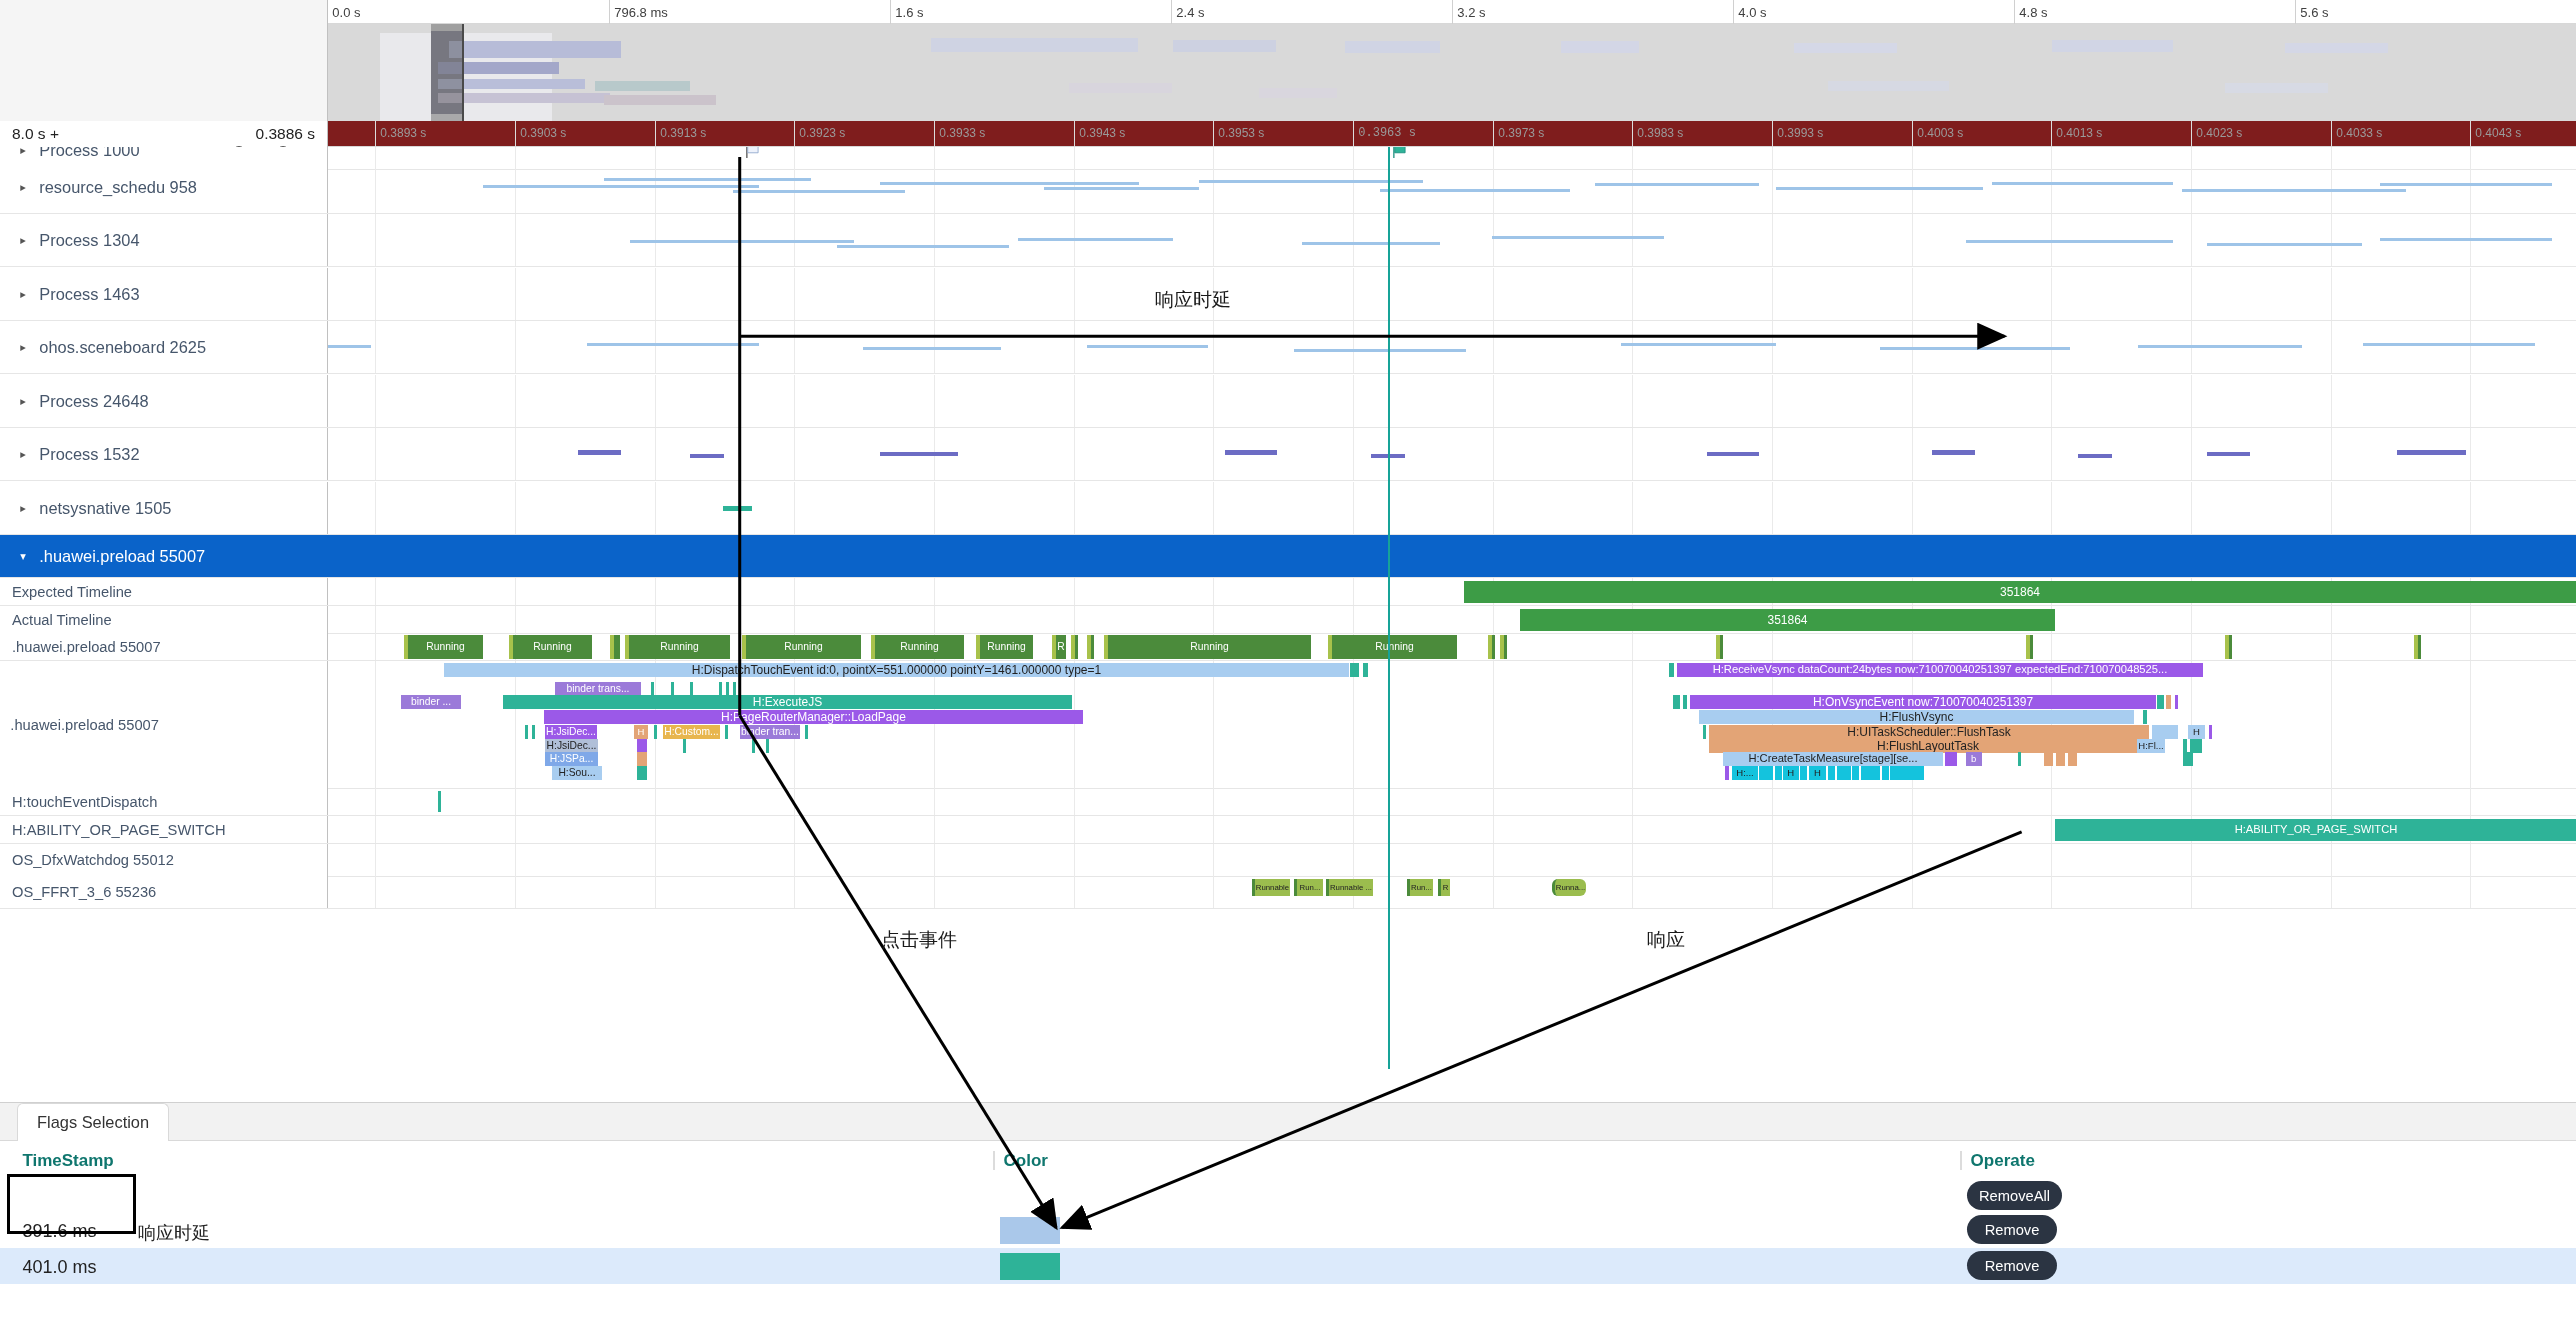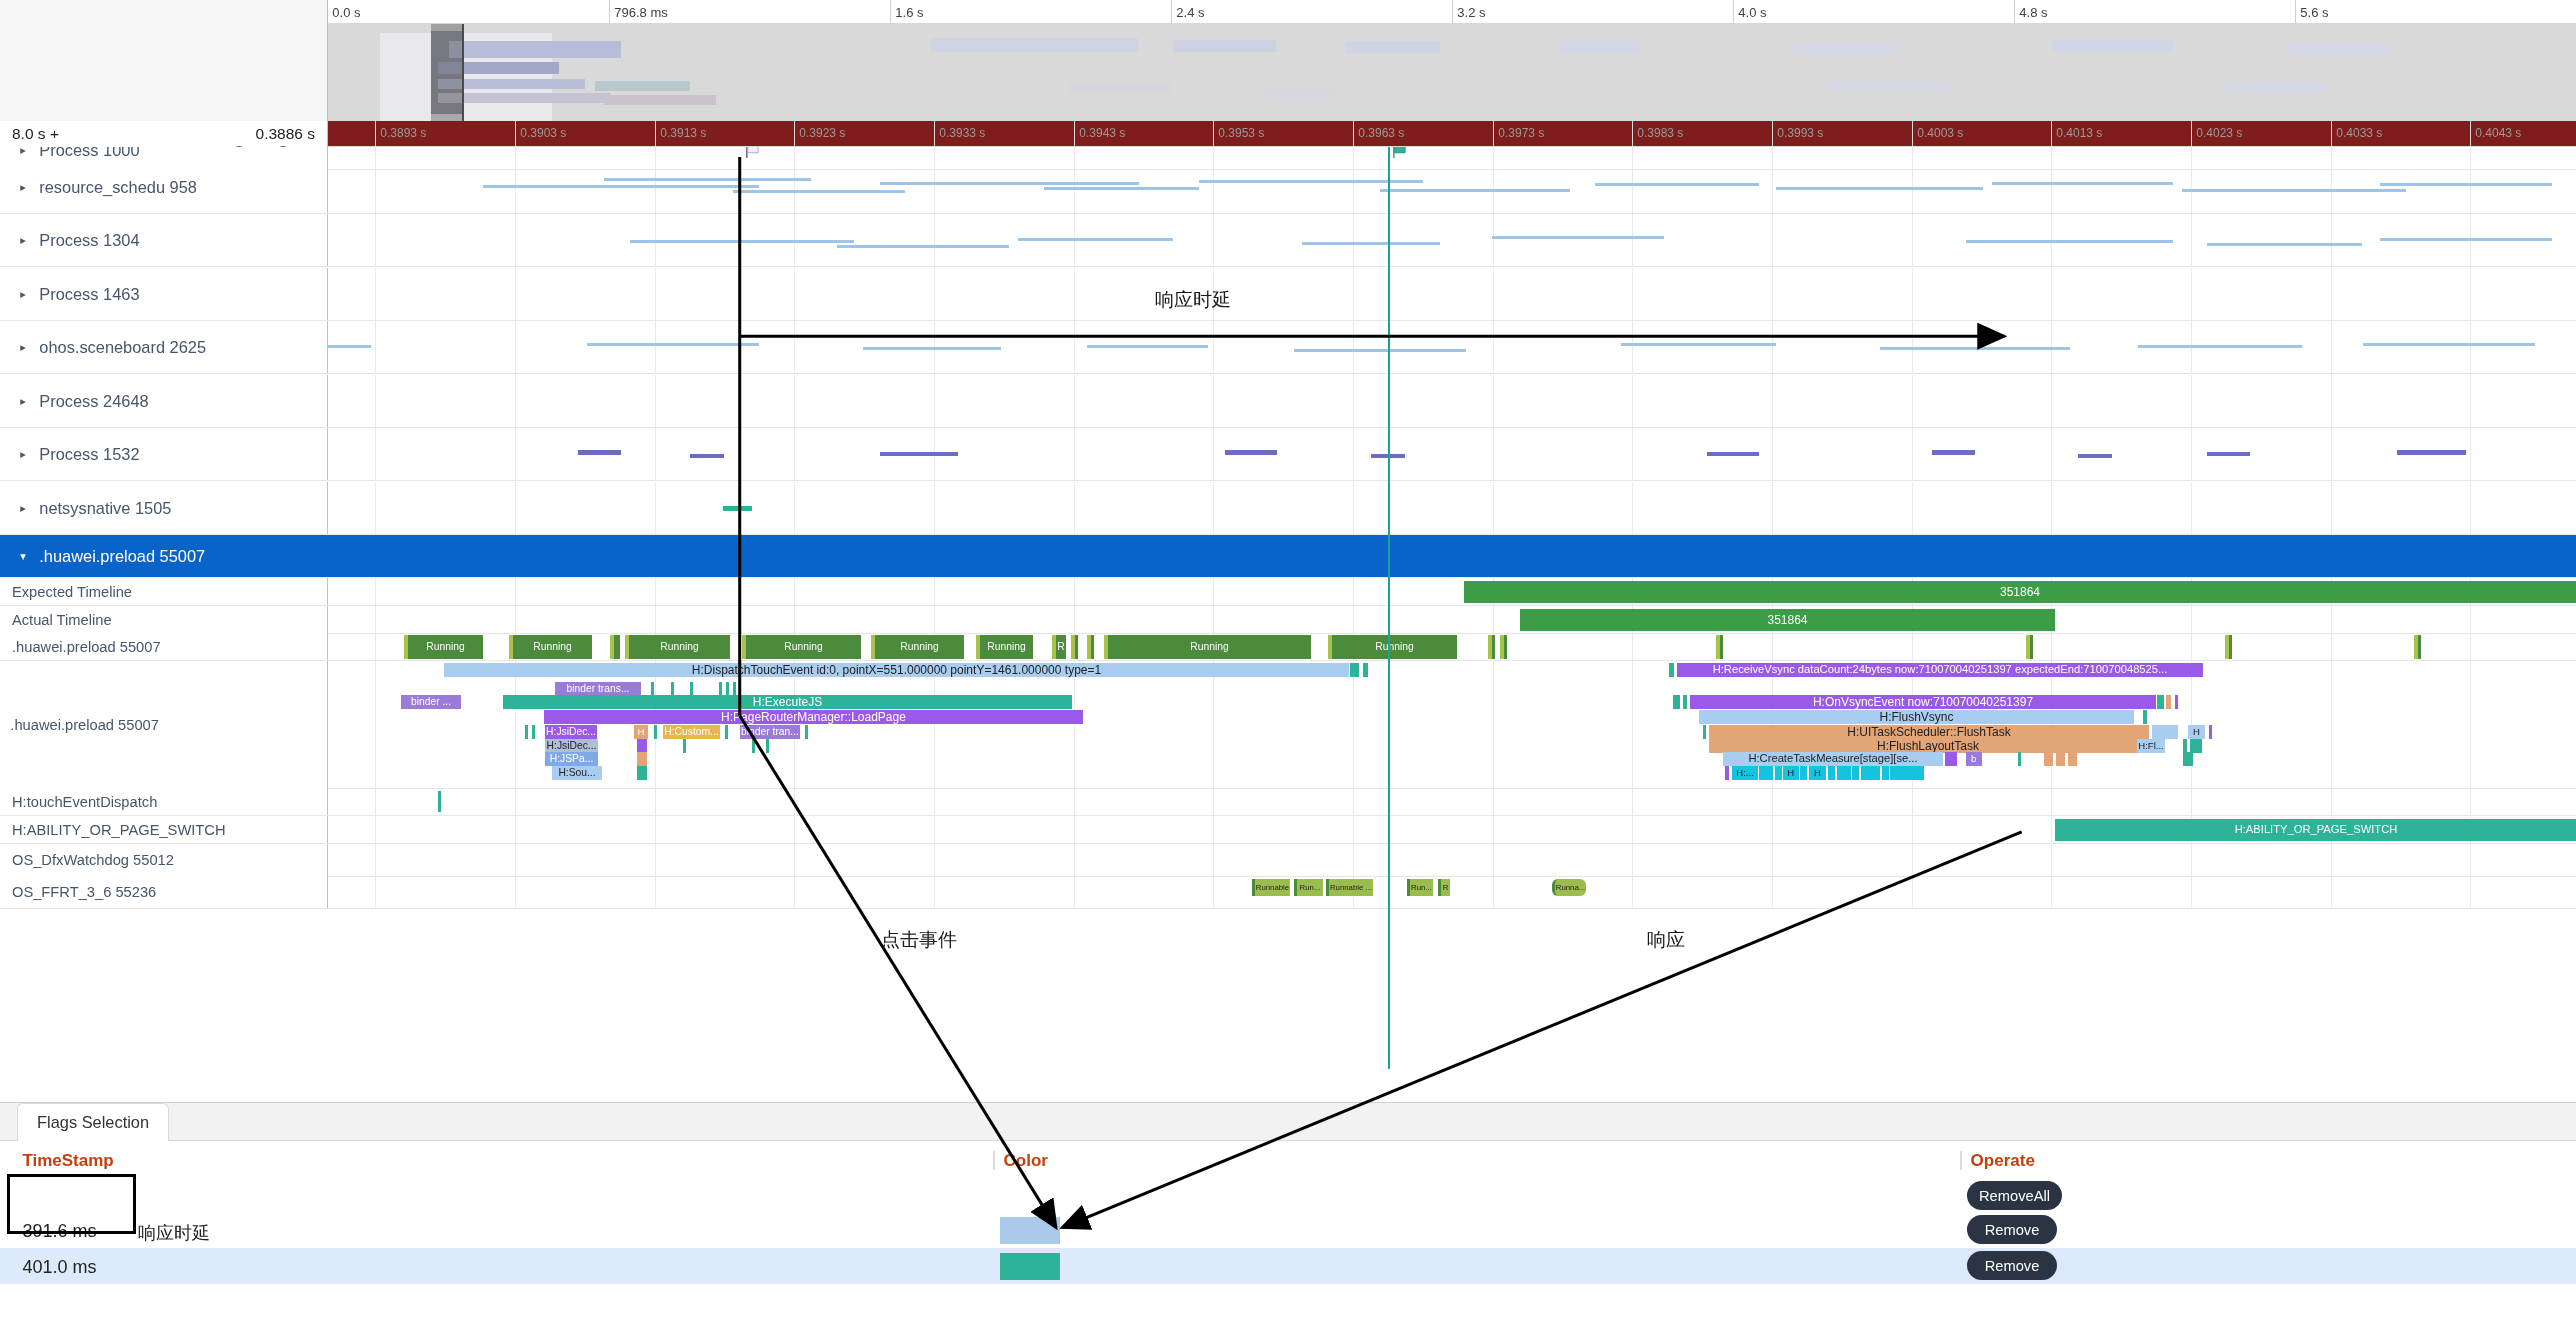--- a/index.html
+++ b/index.html
@@ -100,21 +100,21 @@
   .bottom { position:absolute; left:0; top:1069px; width:2576px; height:250px;
             background:#fff; border-top:0.9px solid #d0d0d0;margin-top:33px; }
   .tabstrip { position:absolute; left:0; top:0; width:2576px; height:38px;
               background:#f2f2f2; border-bottom:0.9px solid #d9d9d9; }
   .tab { position:absolute; left:17px; top:0; height:38px; padding:0 19px;
          background:#fff; border:0.9px solid #d9d9d9; border-bottom:none;
          border-radius:6px 6px 0 0; font-size:16.4px; color:#333;
          display:flex; align-items:center; }
   .tbl { position:absolute; left:0; top:38px; width:2576px; }
   .thead { position:relative; height:40px; }
-  .th { position:absolute; top:10.3px; font-size:17px; font-weight:bold; color:#c2410c;
+  .th { position:absolute; top:10.3px; font-size:17px; font-weight:bold; color:#0f766e;
         padding-left:8.6px; border-left:2.6px solid #dcdcdc; line-height:19px; }
   .th.first { border-left:none; padding-left:22.4px; }
   .trow { position:relative; height:36px; }
   .trow.hl { background:#dceafb; }
   .td-ts { position:absolute; left:22.4px; top:8.6px; font-size:18px; color:#222; }
   .td-note { position:absolute; left:138px; top:8.6px; font-size:18px; color:#222;
              font-family:"DejaVu Sans","Liberation Sans",sans-serif; }
   .swatch { position:absolute; left:1000px; top:5.2px; width:60px; height:27px; }
   .opbtn { position:absolute; left:1967px; top:3.4px; height:29px; min-width:90px;
            background:#2b3442; color:#fff; border:none; border-radius:14.7px;
@@ -182,21 +182,21 @@
   </div>
 
   <div class="mainruler" id="mainRuler">
       <div class="mr-tick" style="left: 47px;">0.3893 s</div>
       <div class="mr-tick" style="left: 187px;">0.3903 s</div>
       <div class="mr-tick" style="left: 327px;">0.3913 s</div>
       <div class="mr-tick" style="left: 466px;">0.3923 s</div>
       <div class="mr-tick" style="left: 606px;">0.3933 s</div>
       <div class="mr-tick" style="left: 746px;">0.3943 s</div>
       <div class="mr-tick" style="left: 885px;">0.3953 s</div>
-      <div class="mr-tick" style="left: 1025px;">0.3963 s</div>
+      <div class="mr-tick" style="left: 1025px; font-family: Liberation Mono, monospace;">0.3963 s</div>
       <div class="mr-tick" style="left: 1165px;">0.3973 s</div>
       <div class="mr-tick" style="left: 1304px;">0.3983 s</div>
       <div class="mr-tick" style="left: 1444px;">0.3993 s</div>
       <div class="mr-tick" style="left: 1584px;">0.4003 s</div>
       <div class="mr-tick" style="left: 1723px;">0.4013 s</div>
       <div class="mr-tick" style="left: 1863px;">0.4023 s</div>
       <div class="mr-tick" style="left: 2003px;">0.4033 s</div>
       <div class="mr-tick" style="left: 2142px;">0.4043 s</div>
     </div>
 

